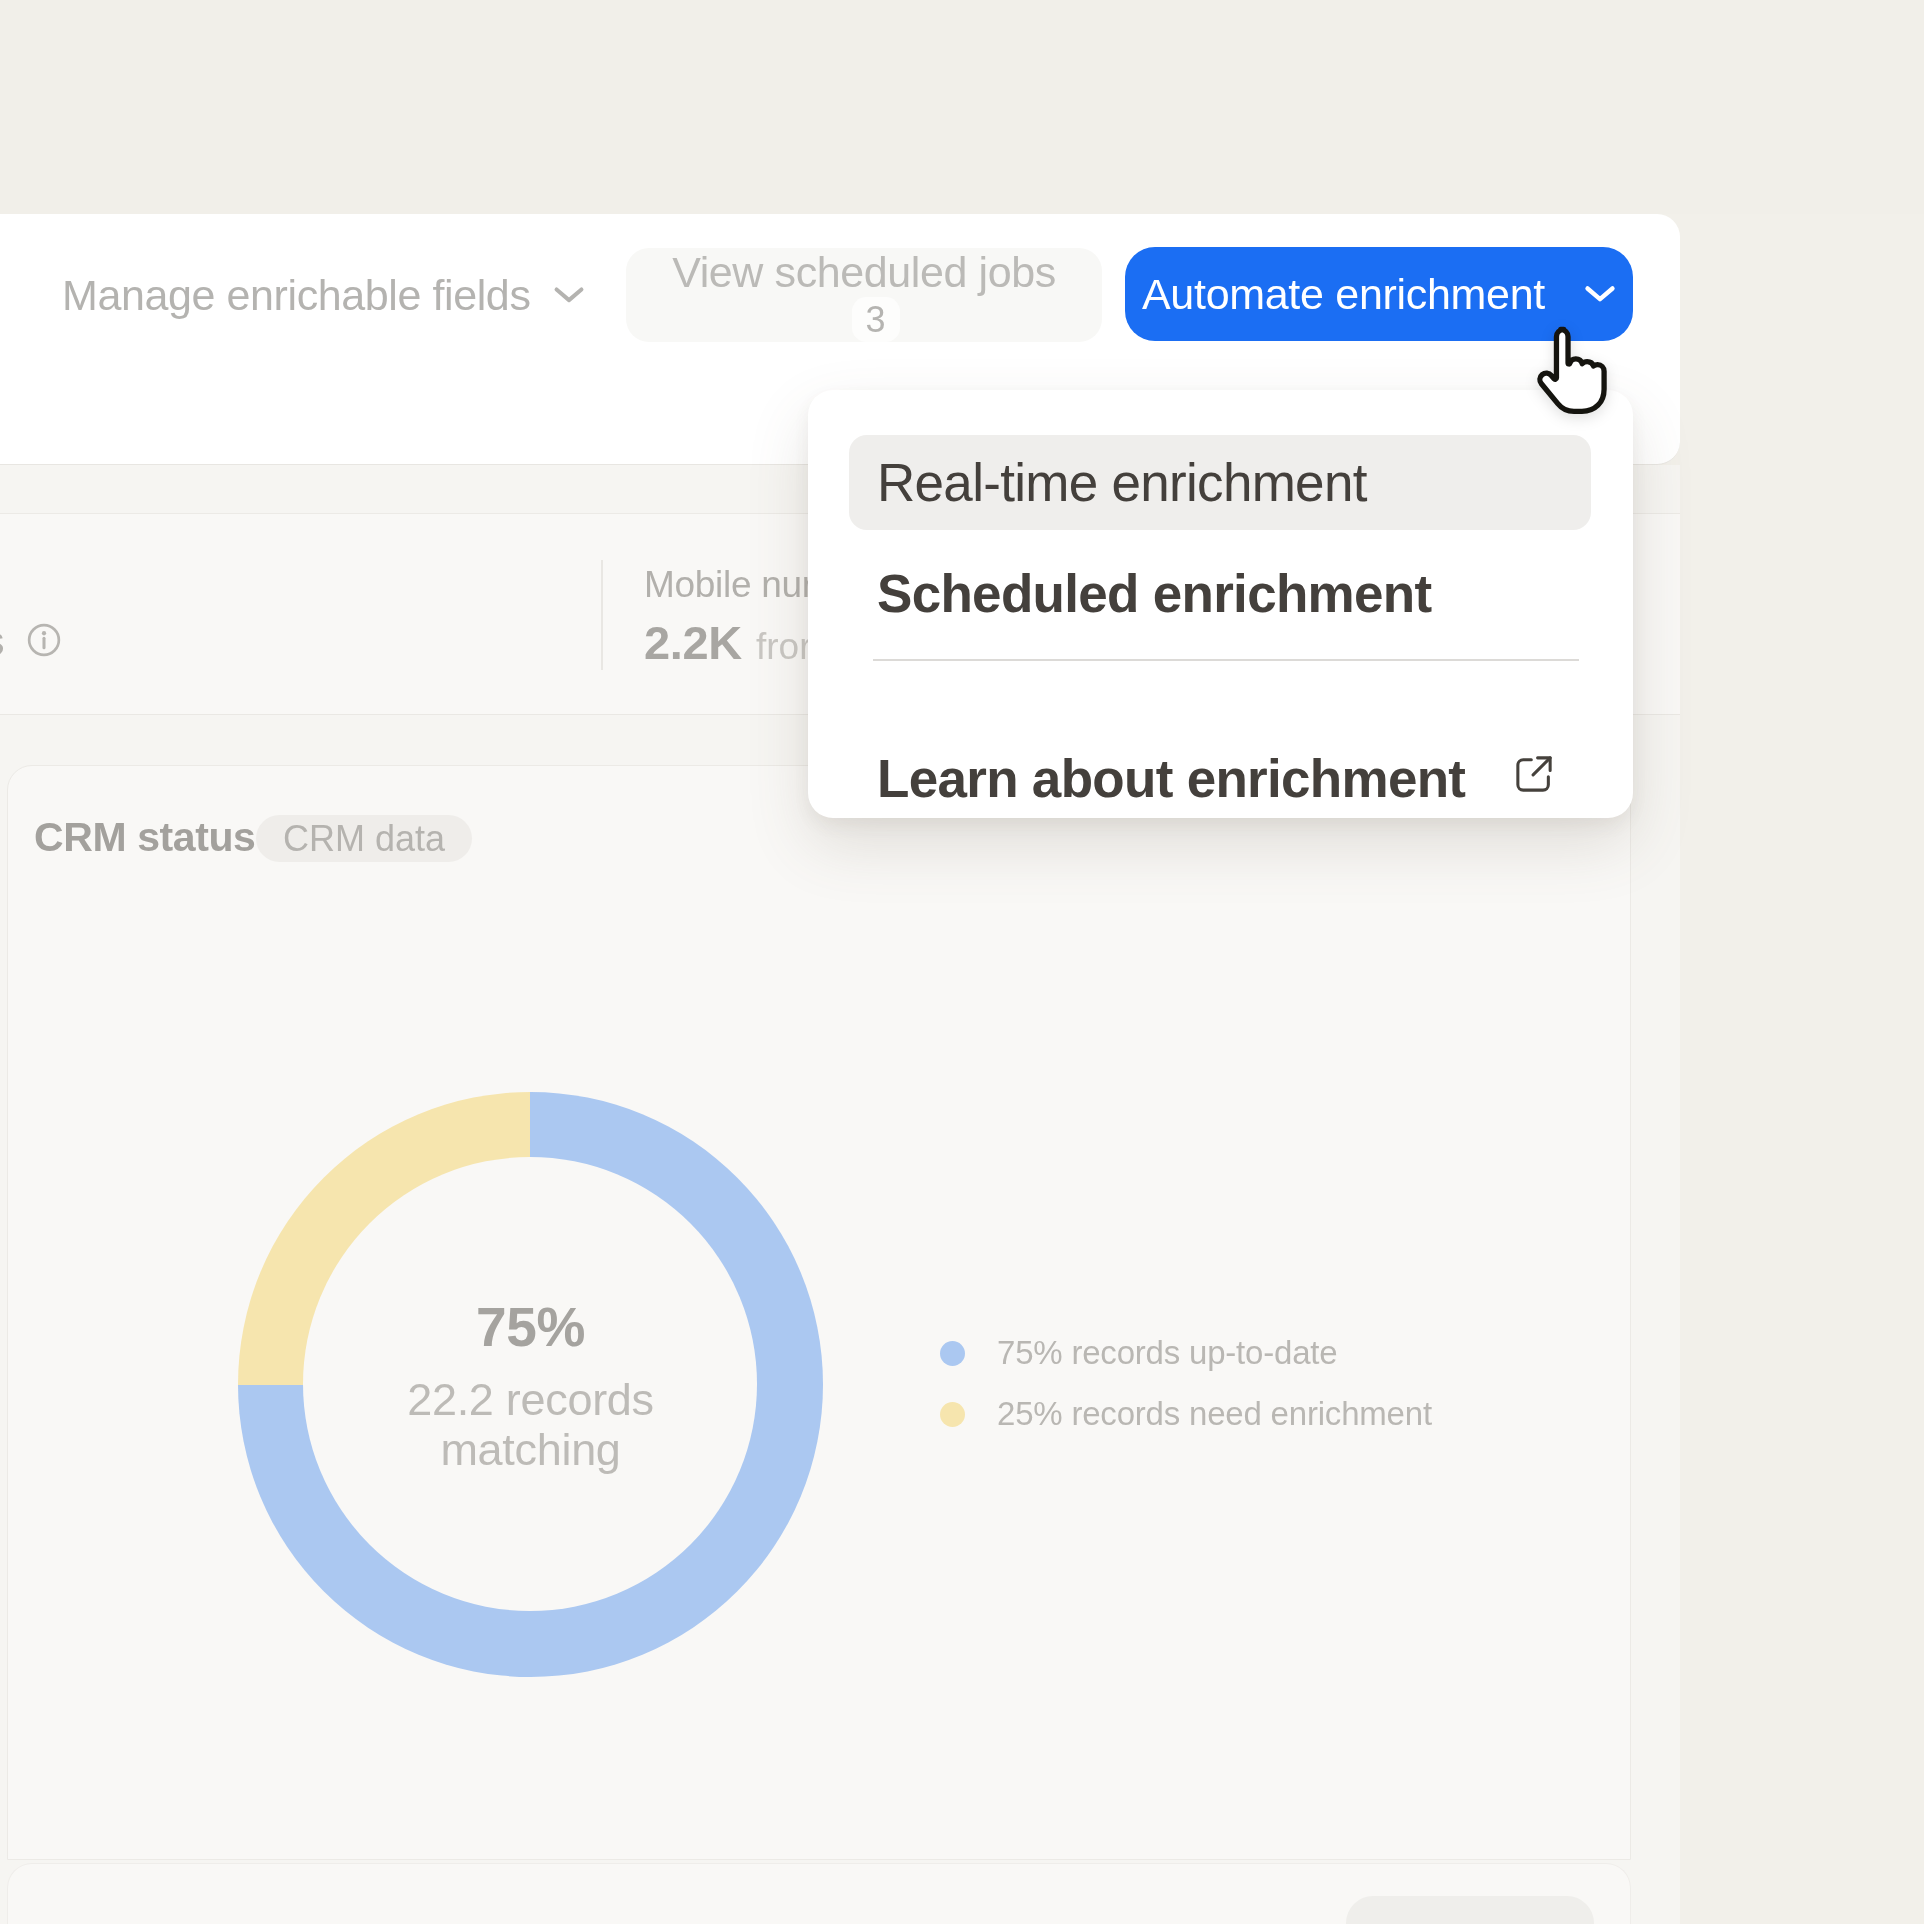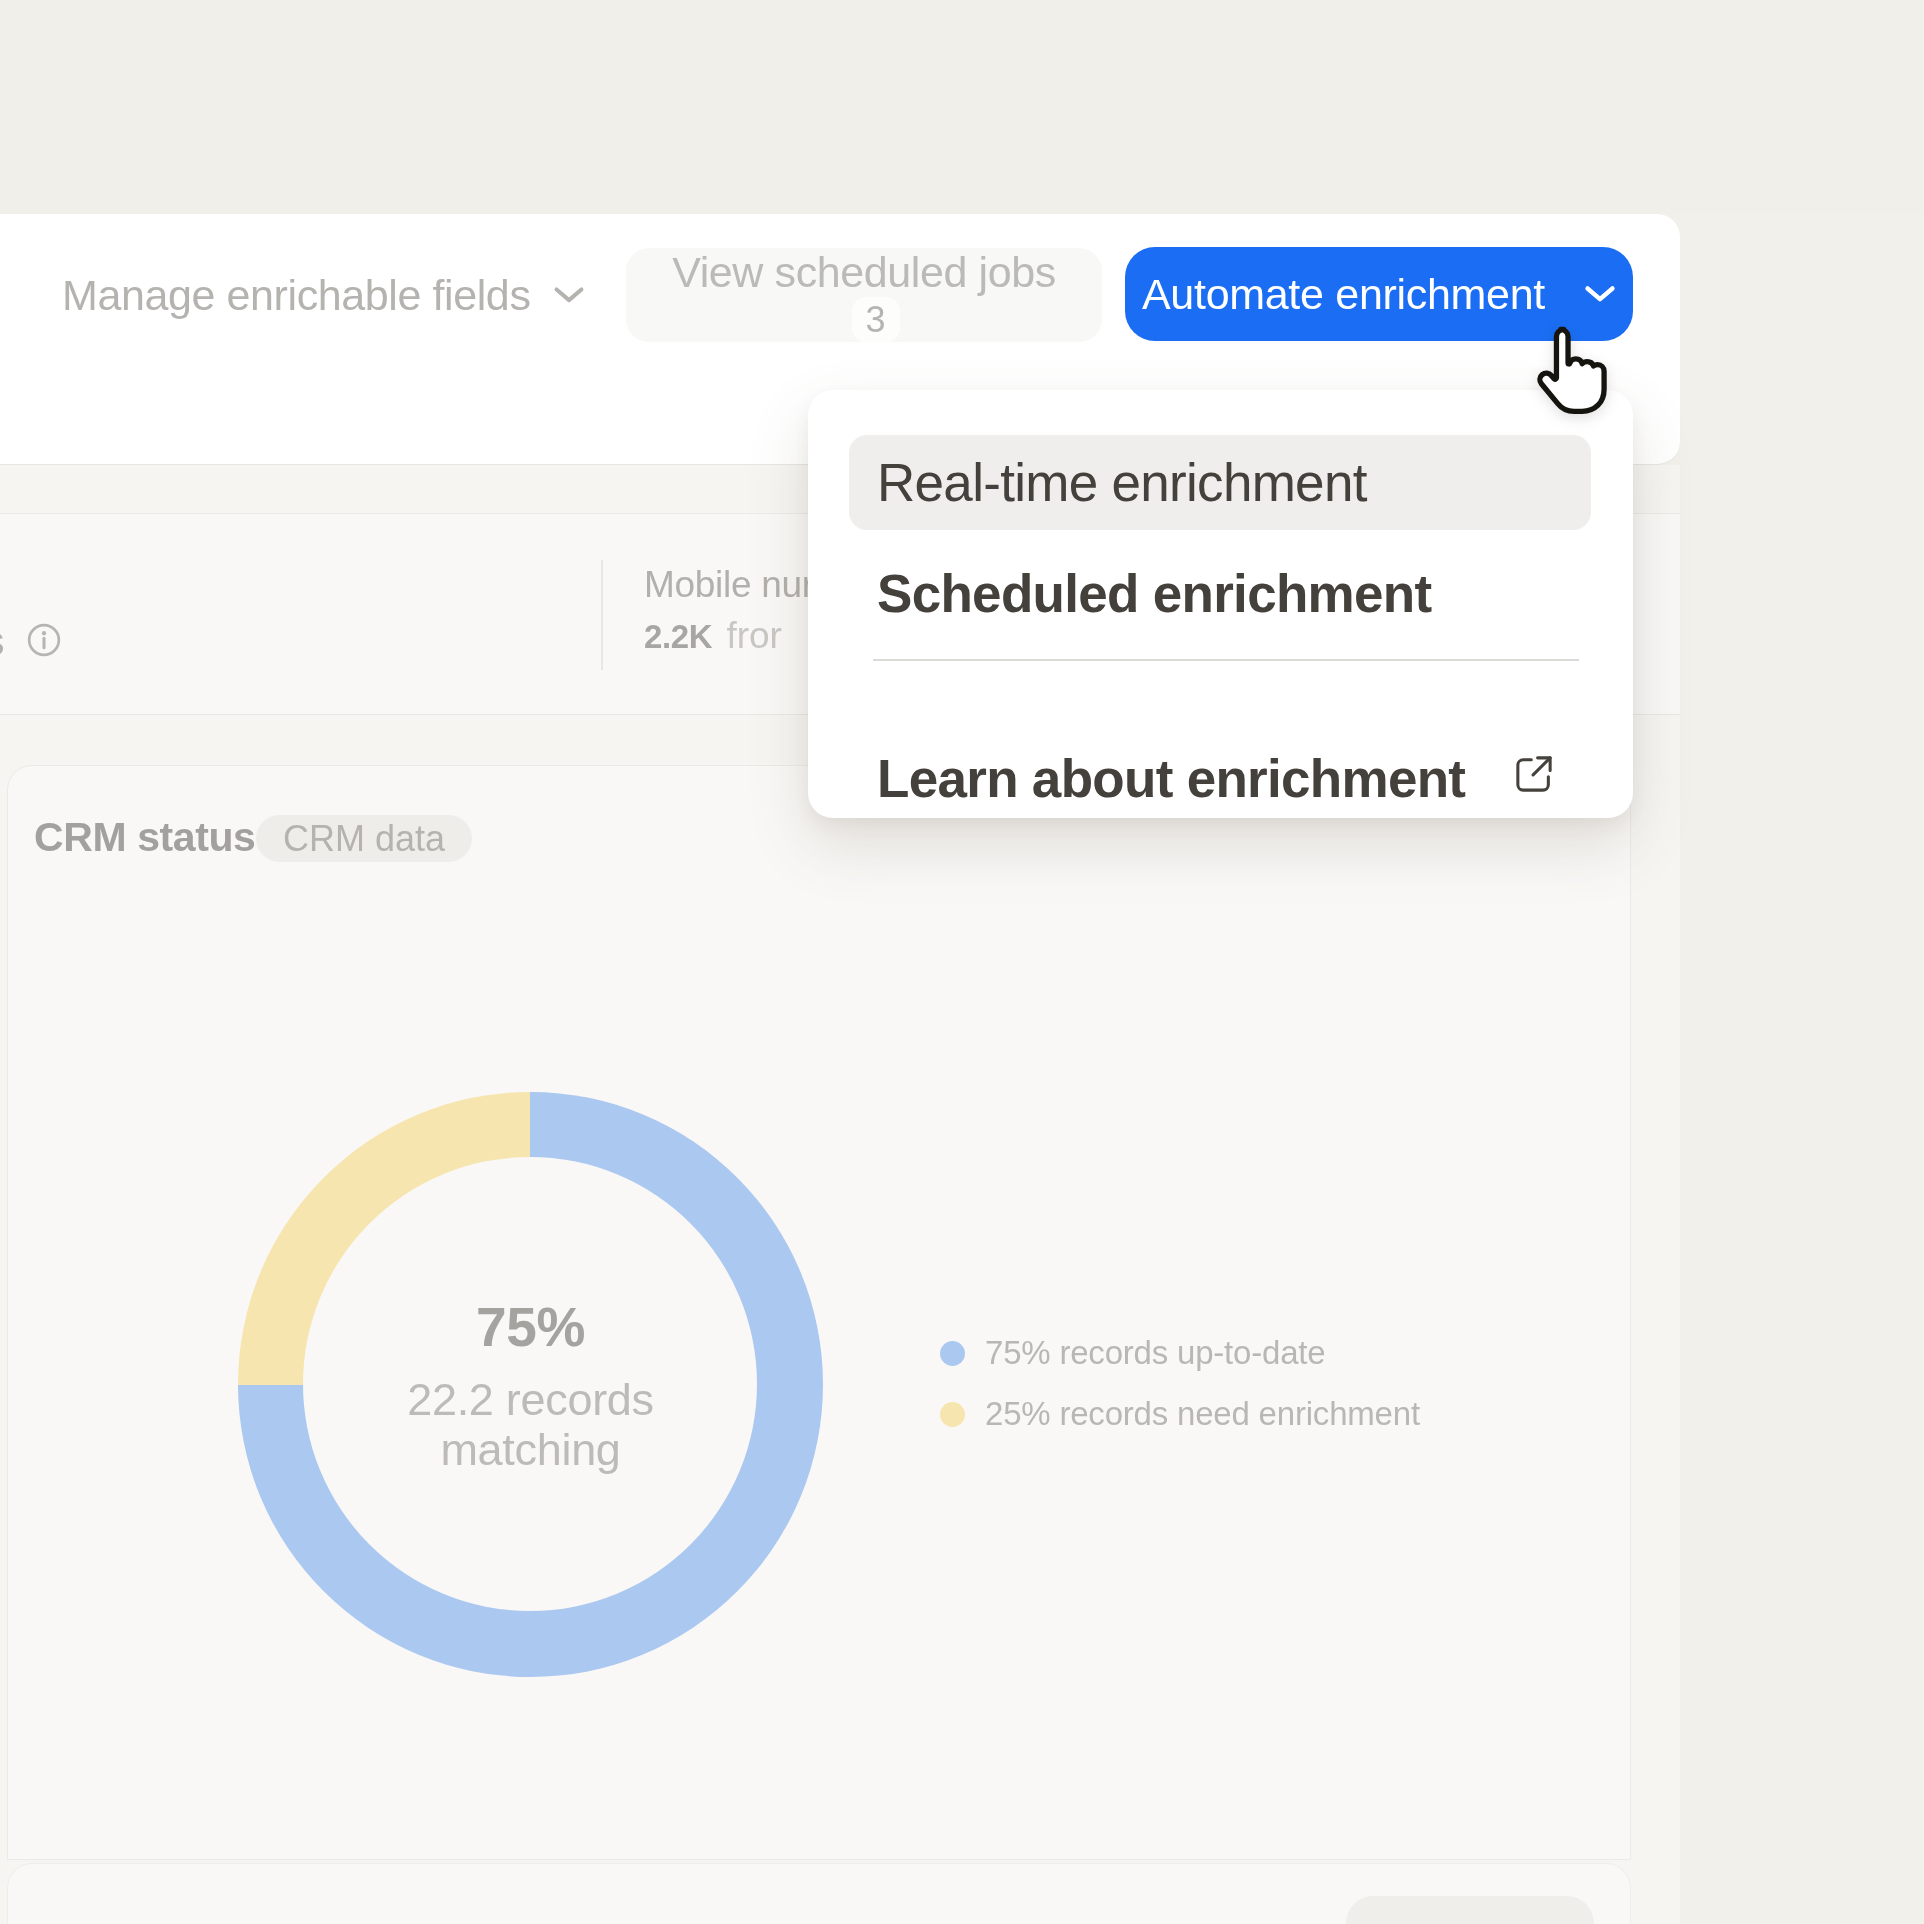--- a/index.html
+++ b/index.html
@@ -70,21 +70,21 @@
   
   .stats-card {
     left:0; top:513px; width:1680px; height:202px;
     background:#f9f8f6; border-top:1.8px solid #eceae6; border-bottom:1.8px solid #eae8e4;
   }
   .stats-frag-left { position:absolute; left:-16px; top:618px; font-size:41px; color:#b2b0ac; }
   .info-icon { left:26px; top:622px; width:36px; height:36px; cursor:pointer; }
   .stats-vdiv { left:601px; top:560px; width:1.8px; height:110px; background:#e9e7e3; }
   .stats-label { left:644px; top:564px; font-size:37px; color:#b2b0ac; letter-spacing:-0.3px; }
   .stats-value-row { left:644px; top:615px; display:flex; align-items:baseline; gap:14.3px; }
-  .stats-value { font-size:33px; font-weight:700; color:#a8a6a2; letter-spacing:-0.4px; }
+  .stats-value { font-size:47px; font-weight:700; color:#a8a6a2; letter-spacing:-0.4px; }
   .stats-suffix { font-size:37px; color:#c9c7c3; }
 
   
   .crm-card {
     left:7.1px; top:765px; width:1624px; height:1095px;
     background:#f9f8f6; border:1.8px solid #eceae6; border-radius:25px 25px 0 0;
     border-bottom:1.8px solid #eceae6;
   }
   .crm-title { left:34px; top:814px; font-size:41px; font-weight:700; color:#a3a19d; letter-spacing:-0.4px; }
   .crm-badge {
@@ -101,21 +101,21 @@
   }
   .donut-center {
     left:238px; top:1092px; width:585px; height:585px;
     display:flex; flex-direction:column; align-items:center; justify-content:center;
     text-align:right;
   }
   .donut-pct { font-size:55px; font-weight:700; color:#a5a39f; letter-spacing:-0.4px; margin-bottom:16px; }
   .donut-sub { font-size:45px; color:#bdbbb7; line-height:50px; letter-spacing:-0.3px; }
 
   
-  .legend-row { display:flex; align-items:center; gap:20px; left:940px; }
+  .legend-row { display:flex; align-items:center; gap:32px; left:940px; }
   .legend-row.r1 { top:1334px; }
   .legend-row.r2 { top:1395px; }
   .legend-dot { width:25px; height:25px; border-radius:50%; }
   .legend-txt { font-size:33px; color:#b9b7b3; letter-spacing:-0.2px; }
 
   
   .bottom-card {
     left:7.1px; top:1863px; width:1624px; height:61px;
     background:#f9f8f6; border:1.8px solid #efedea; border-bottom:none;
     border-radius:25px 25px 0 0;

